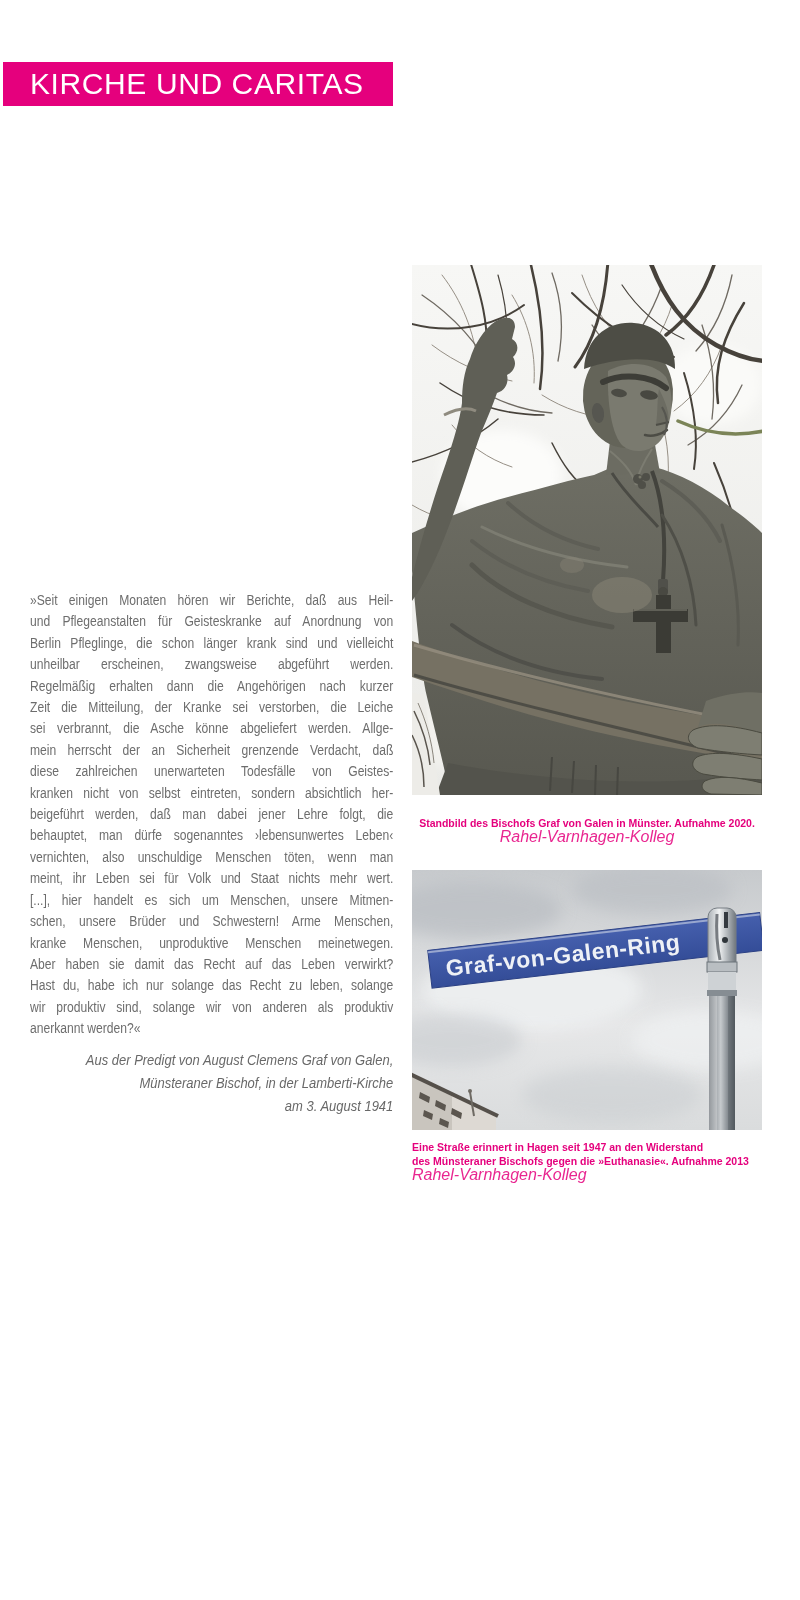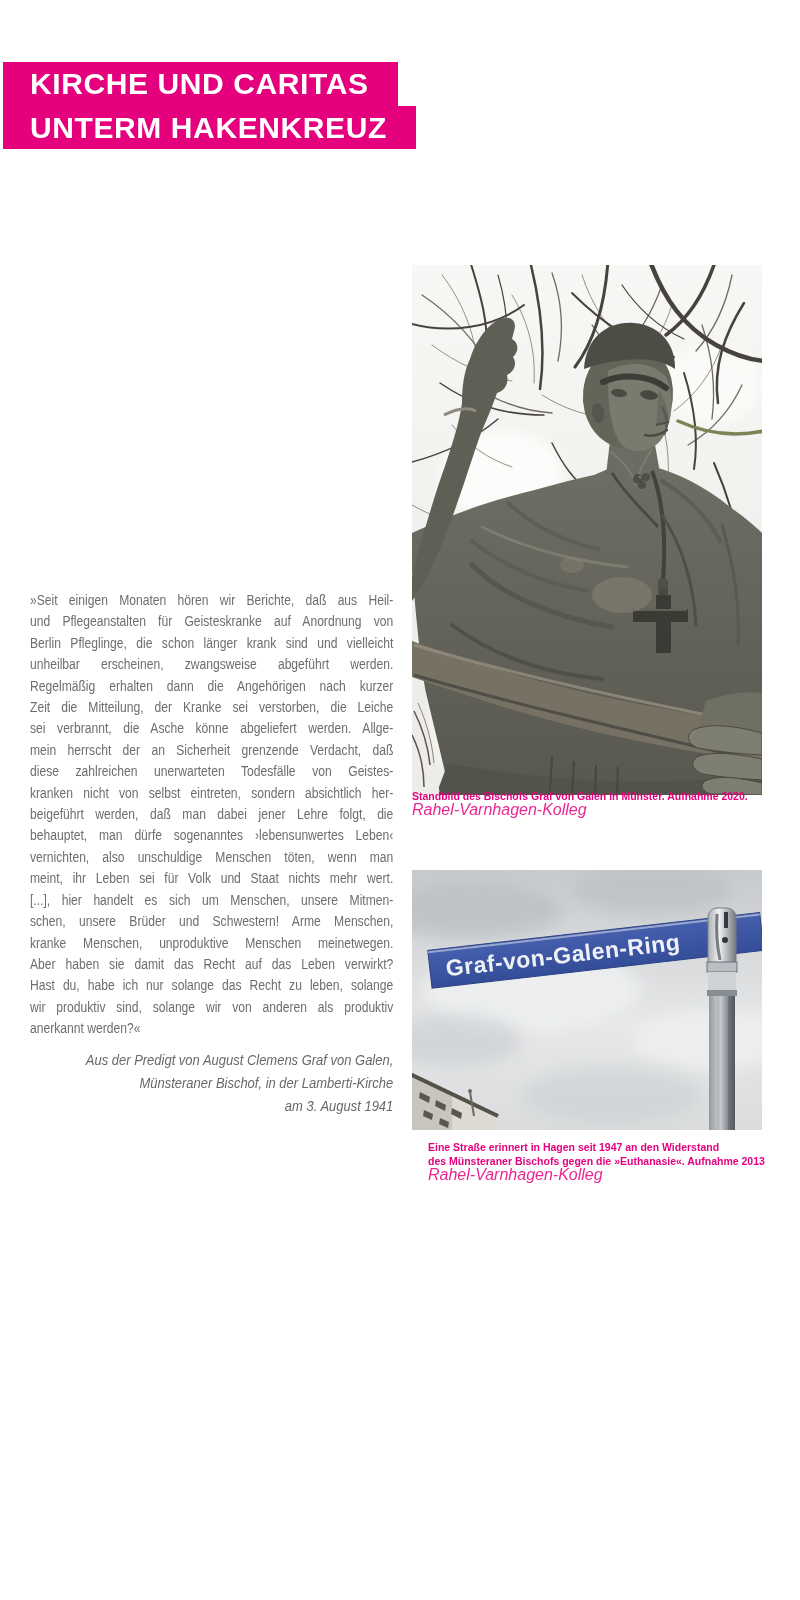--- a/index.html
+++ b/index.html
@@ -5,21 +5,21 @@
   html,body { margin:0; padding:0; background:#ffffff; }
   .page {
     position:relative; width:800px; height:1600px; background:#ffffff;
     overflow:hidden; font-family:"Liberation Sans", sans-serif;
   }
 
   
   .banner { position:absolute; left:3px; top:62px; }
   .banner-bar {
     display:table; background:var(--accent-magenta,#e5007d); color:#ffffff;
-    font-weight:700; font-size:30px; letter-spacing:0.6px;
+    font-weight:400; font-size:30px; letter-spacing:0.6px;
     padding:0 29px 0 27px; white-space:nowrap;
   }
   .banner-bar-1 { height:44px; line-height:44px; }
   .banner-bar-2 { height:43px; line-height:43px; }
 
   
   .quote-lines {
     position:absolute; left:30px; top:590px; width:420px;
     transform:scaleX(0.865); transform-origin:0 0;
     font-size:14px; line-height:21.4px; color:var(--body-text,#6d6d6d);
@@ -35,42 +35,39 @@
   }
 
   
   figure { margin:0; }
   .photo { position:absolute; overflow:hidden; }
   .photo svg { display:block; }
   .photo-statue { left:412px; top:265px; width:350px; height:530px; }
   .photo-sign   { left:412px; top:870px; width:350px; height:260px; }
 
   .caption { position:absolute; width:350px; }
-  .caption-statue { left:412px; top:789px; }
-  .caption-sign   { left:428px; top:1140px; }
+  .caption-statue { left:412px; top:816px;text-align:center; }
+  .caption-sign   { left:412px; top:1140px; }
   .caption-bold {
     font-weight:700; font-size:10.5px; line-height:14px;
     color:var(--accent-magenta,#e5007d);
   }
   .caption-credit {
     font-style:italic; font-size:16px; line-height:14px;
     color:var(--accent-magenta,#e5007d); opacity:0.85;
   }
 </style>
 </head>
 <body>
 
 <div class="page">
 
   <header class="banner">
     <div class="banner-bar banner-bar-1">
       <span>KIRCHE UND CARITAS</span>
-    </div>
-    <div class="banner-bar banner-bar-2">
-      <span>UNTERM HAKENKREUZ</span>
     </div>
   </header>
 
   <section>
     <div class="quote-lines">
         <div class="quote-line">»Seit einigen Monaten hören wir Berichte, daß aus Heil-</div>
         <div class="quote-line">und Pflegeanstalten für Geisteskranke auf Anordnung von</div>
         <div class="quote-line">Berlin Pfleglinge, die schon länger krank sind und vielleicht</div>
         <div class="quote-line">unheilbar erscheinen, zwangsweise abgeführt werden.</div>
         <div class="quote-line">Regelmäßig erhalten dann die Angehörigen nach kurzer</div>

